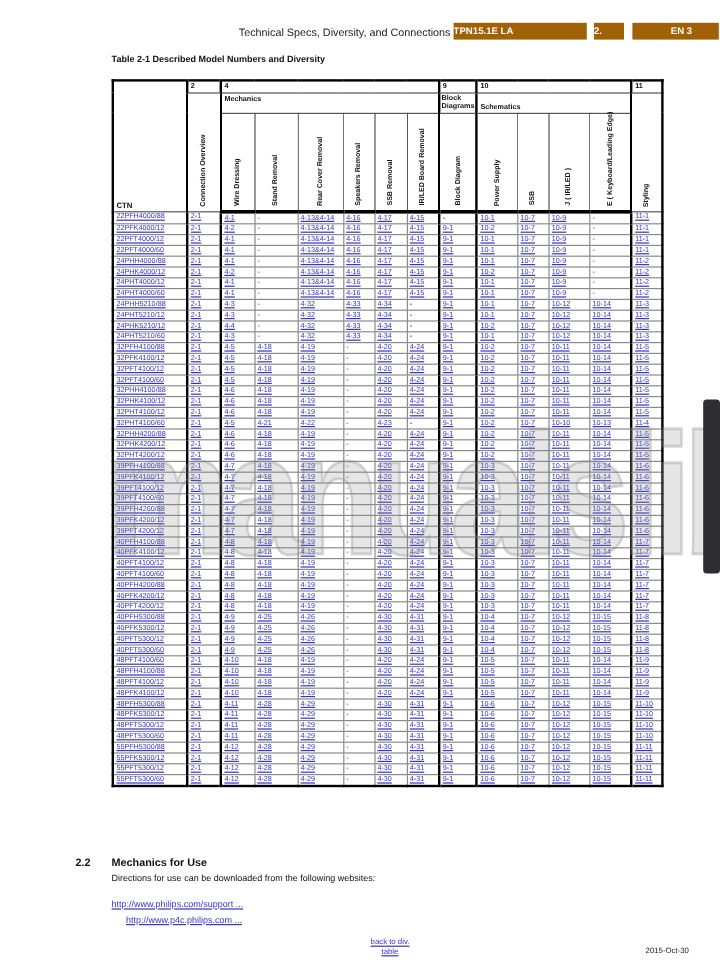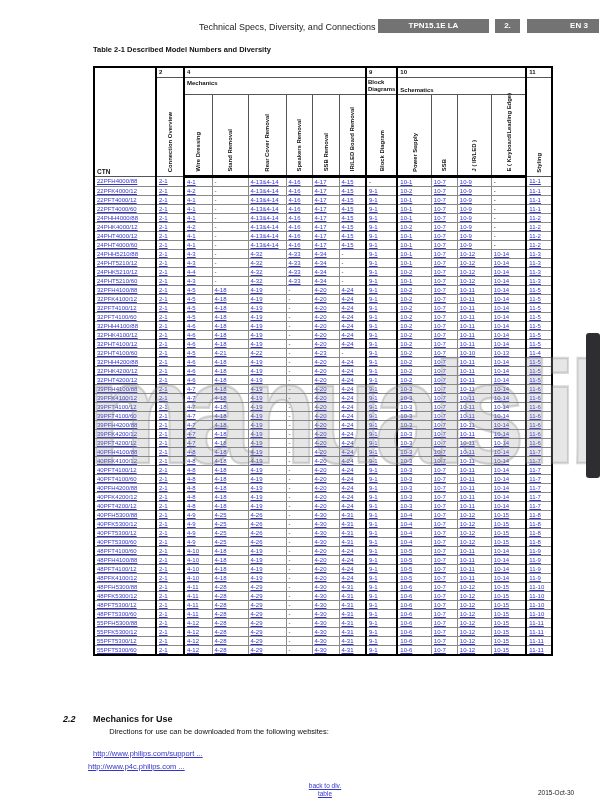--- a/index.html
+++ b/index.html
@@ -1,21 +1,21 @@
 <!DOCTYPE html>
 <html><head>
 <meta charset="utf-8">
 <style>
   html,body{margin:0;padding:0;}
   body{width:600px;height:806px;background:#ffffff;position:relative;overflow:hidden;
        font-family:"Liberation Sans", sans-serif;color:#111;}
   
   .hdr-title{position:absolute;left:199px;top:22px;font-size:9px;color:#222;text-align:right;}
-  .badge{position:absolute;top:19px;background:#737373;color:#fff;font-weight:bold;font-size:8px;
-         text-align:center;height:14px;line-height:14px;}
+  .badge{position:absolute;top:19px;background:#a16207;color:#fff;font-weight:bold;font-size:8px;
+         height:14px;line-height:14px;}
   .badge-chassis{left:378px;width:111px;}
   .badge-chapter{left:495px;width:25px;}
   .badge-page{left:527px;width:40px;padding-left:32px;}
   .tbl-title{position:absolute;left:93px;top:45px;font-size:7.5px;font-weight:bold;}
 
   
   table{position:absolute;left:93px;top:66px;border-collapse:collapse;table-layout:fixed;
         border:2px solid #000;}
   th,td{border:1px solid #8a8a8a;box-sizing:border-box;}
   th{border-color:#555;}
@@ -38,24 +38,24 @@
 
   
   .wm{position:absolute;left:88px;top:330px;font-size:118px;font-weight:bold;letter-spacing:-7px;
       white-space:nowrap;color:rgba(140,140,140,0.22);-webkit-text-stroke:2px rgba(130,130,130,0.30);
       transform:scaleY(1.22);transform-origin:top left;pointer-events:none;}
   .wm-bar{position:absolute;left:586px;top:333px;width:14px;height:145px;background:#2e2e32;
       border-radius:3px;}
 
   
   .sec-head{position:absolute;left:63px;top:714px;font-size:9px;font-weight:bold;}
-  .sec-num{display:inline-block;width:30px;font-style:italic;}
-  .sec-body{position:absolute;left:93px;top:727px;width:252px;font-size:7.5px;line-height:9px;text-align:center;}
+  .sec-num{display:inline-block;width:30px;}
+  .sec-body{position:absolute;left:93px;top:727px;width:252px;font-size:7.5px;line-height:9px;}
   .sec-link1{position:absolute;left:93px;top:749px;font-size:7.5px;}
-  .sec-link2{position:absolute;left:88px;top:762px;font-size:7.5px;}
+  .sec-link2{position:absolute;left:105px;top:762px;font-size:7.5px;}
 
   
   .back-link{position:absolute;left:303px;top:782px;width:44px;text-align:center;
     font-size:6.5px;line-height:7.5px;}
   .date{position:absolute;left:538px;top:789px;font-size:6.5px;color:#222;}
 </style>
 </head>
 <body>
 
 <div class="hdr-title">Technical Specs, Diversity, and Connections</div>

